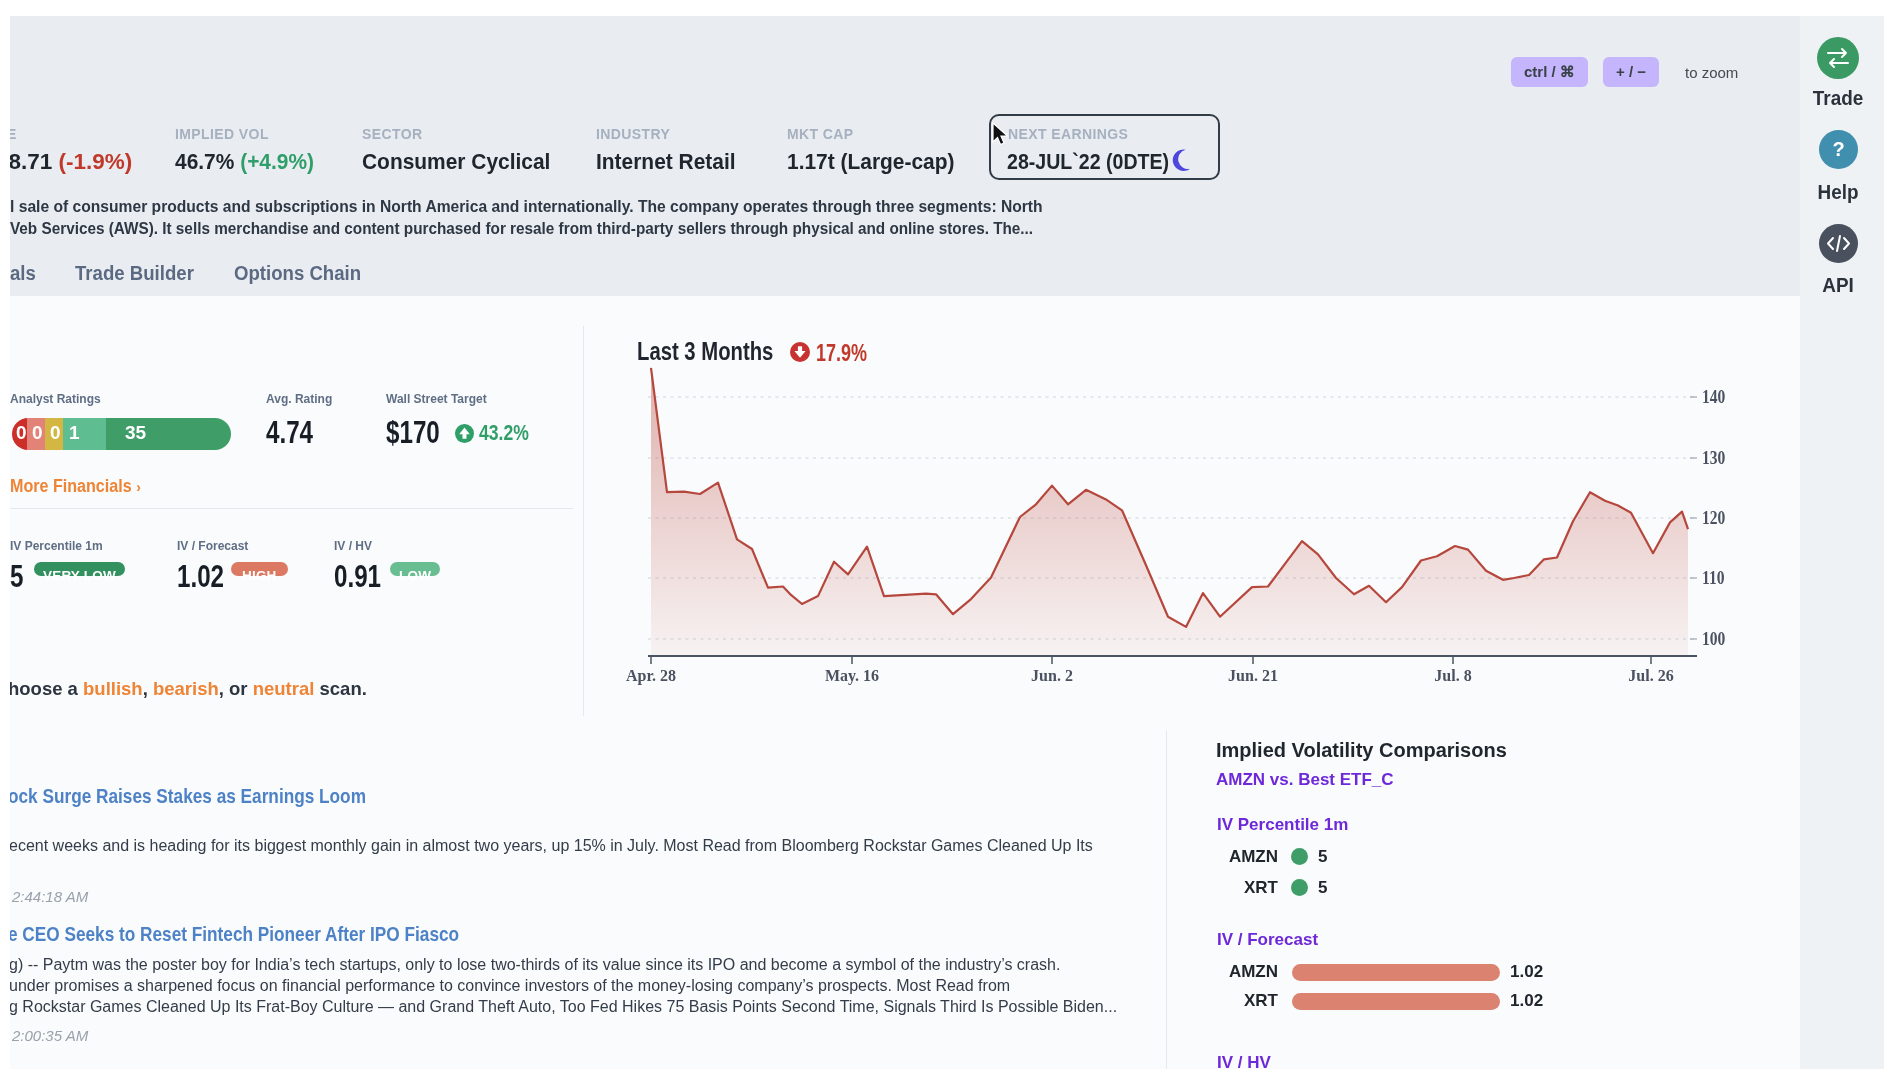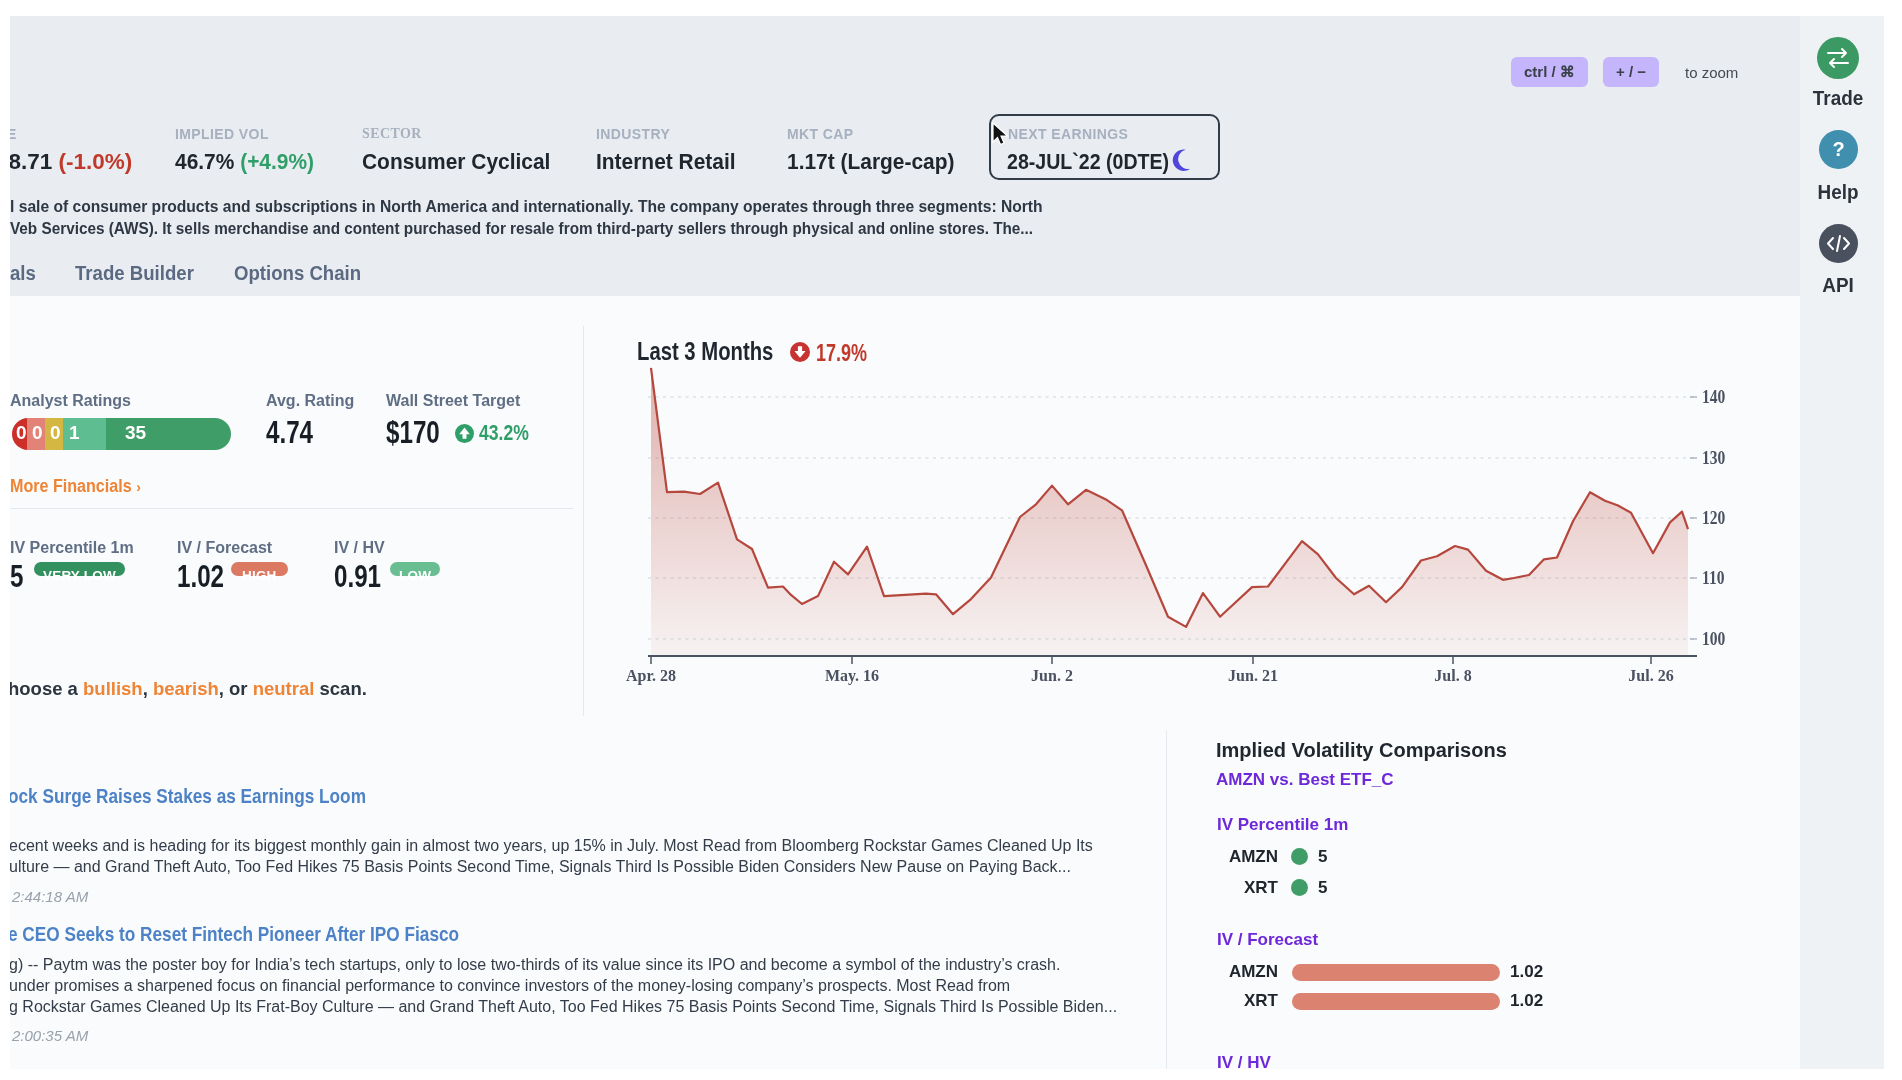--- a/index.html
+++ b/index.html
@@ -5,40 +5,40 @@
   * { margin:0; padding:0; box-sizing:border-box; }
   html,body { width:1902px; height:1080px; background:#ffffff; font-family:"Liberation Sans", sans-serif; }
   .app { position:absolute; left:10px; top:16px; width:1874px; height:1053px; overflow:hidden; }
   .abs { position:absolute; white-space:nowrap; }
   .hdr { position:absolute; left:0; top:0; width:1790px; height:280px; background:#e9edf1; }
   .rail { position:absolute; left:1790px; top:0; width:84px; height:1053px; background:#eff2f5; }
   .content { position:absolute; left:0; top:280px; width:1790px; height:773px; background:#fafbfc; }
   .statlab { font-size:14px; font-weight:600; color:#a6b0bf; letter-spacing:0.4px; }
   .statval { font-size:22.5px; font-weight:600; color:#20262e; transform:scaleX(0.93); transform-origin:0 0; }
   .key { background:#c4b5fd; border-radius:6px; height:30px; line-height:30px; padding:0 13px; font-size:15px; color:#3a4149; font-weight:600; }
-  .seclab { font-size:16px; font-weight:600; color:#5f6e84; }
+  .seclab { font-size:12px; font-weight:600; color:#5f6e84; }
   .bignum { font-size:31px; font-weight:600; color:#171e26; transform:scaleX(0.78); transform-origin:0 0; }
   .pill { display:inline-block; border-radius:14px; height:14px; line-height:27px; color:#fff; font-size:13.5px; font-weight:700; letter-spacing:0.2px; }
   .newsh { font-size:21px; font-weight:600; color:#4d82c6; }
   .newsb { font-size:16px; color:#333d4a; }
   .newst { font-size:15px; font-style:italic; color:#98a1ac; }
   .ivlab { font-size:17px; font-weight:600; color:#6d28d9; }
 </style>
 </head>
 <body>
 <div class="app">
   <div class="hdr"></div>
   <div class="rail"></div>
   <div class="content"></div>
 
   <div class="abs statlab" style="left:-38px; top:110px;">PRICE</div>
-  <div class="abs statval" style="left:-14px; top:133px; transform:none;">38.71 <span style="color:#c0392b;">(-1.0%)</span></div>
+  <div class="abs statval" style="left:-14px; top:133px; transform:none;">38.71 <span style="color:#c0392b;">(-1.9%)</span></div>
   <div class="abs statlab" style="left:165px; top:110px;">IMPLIED VOL</div>
   <div class="abs statval" style="left:165px; top:133px;">46.7% <span style="color:#2f9e68;">(+4.9%)</span></div>
-  <div class="abs statlab" style="left:352px; top:110px;font-family:Liberation Serif, serif;">SECTOR</div>
+  <div class="abs statlab" style="left:352px; top:110px;">SECTOR</div>
   <div class="abs statval" style="left:352px; top:133px;">Consumer Cyclical</div>
   <div class="abs statlab" style="left:586px; top:110px;">INDUSTRY</div>
   <div class="abs statval" style="left:586px; top:133px;">Internet Retail</div>
   <div class="abs statlab" style="left:777px; top:110px;">MKT CAP</div>
   <div class="abs statval" style="left:777px; top:133px;">1.17t (Large-cap)</div>
 
   <div class="abs" style="left:979px; top:98px; width:231px; height:66px; border:2px solid #323c47; border-radius:10px;"></div>
   <div class="abs statlab" style="left:998px; top:110px;">NEXT EARNINGS</div>
   <div class="abs statval" style="left:997px; top:133px; transform:scaleX(0.87); transform-origin:0 0;">28-JUL`22 (0DTE)</div>
   <svg class="abs" style="left:1162px; top:132px;" width="22" height="24" viewBox="0 0 20 23">
@@ -143,21 +143,20 @@
         <text x="1042" y="385">Jun. 2</text>
         <text x="1243" y="385">Jun. 21</text>
         <text x="1443" y="385">Jul. 8</text>
         <text x="1641" y="385">Jul. 26</text>
       </g>
     </g>
   </svg>
 
   <div class="abs newsh" style="left:-2px; top:768px; transform:scaleX(0.82); transform-origin:0 0;">ock Surge Raises Stakes as Earnings Loom</div>
   <div class="abs newsb" style="left:-1px; top:821px;">ecent weeks and is heading for its biggest monthly gain in almost two years, up 15% in July. Most Read from Bloomberg Rockstar Games Cleaned Up Its</div>
-  <div class="abs newsb" style="left:-1px; top:842px;">ulture — and Grand Theft Auto, Too Fed Hikes 75 Basis Points Second Time, Signals Third Is Possible Biden Considers New Pause on Paying Back...</div>
   <div class="abs newst" style="left:2px; top:872px;">2:44:18 AM</div>
   <div class="abs newsh" style="left:-2px; top:906px; transform:scaleX(0.82); transform-origin:0 0;">e CEO Seeks to Reset Fintech Pioneer After IPO Fiasco</div>
   <div class="abs newsb" style="left:-1px; top:940px;">g) -- Paytm was the poster boy for India’s tech startups, only to lose two-thirds of its value since its IPO and become a symbol of the industry’s crash.</div>
   <div class="abs newsb" style="left:-1px; top:961px;">under promises a sharpened focus on financial performance to convince investors of the money-losing company’s prospects. Most Read from</div>
   <div class="abs newsb" style="left:-1px; top:982px;">g Rockstar Games Cleaned Up Its Frat-Boy Culture — and Grand Theft Auto, Too Fed Hikes 75 Basis Points Second Time, Signals Third Is Possible Biden...</div>
   <div class="abs newst" style="left:2px; top:1011px;">2:00:35 AM</div>
 
   <div class="abs" style="left:1156px; top:714px; width:1px; height:339px; background:#e4e9ef;"></div>
   <div class="abs" style="left:1206px; top:723px; font-size:20px; font-weight:700; color:#1f262e;">Implied Volatility Comparisons</div>
   <div class="abs ivlab" style="left:1206px; top:754px;">AMZN vs. Best ETF_C</div>

